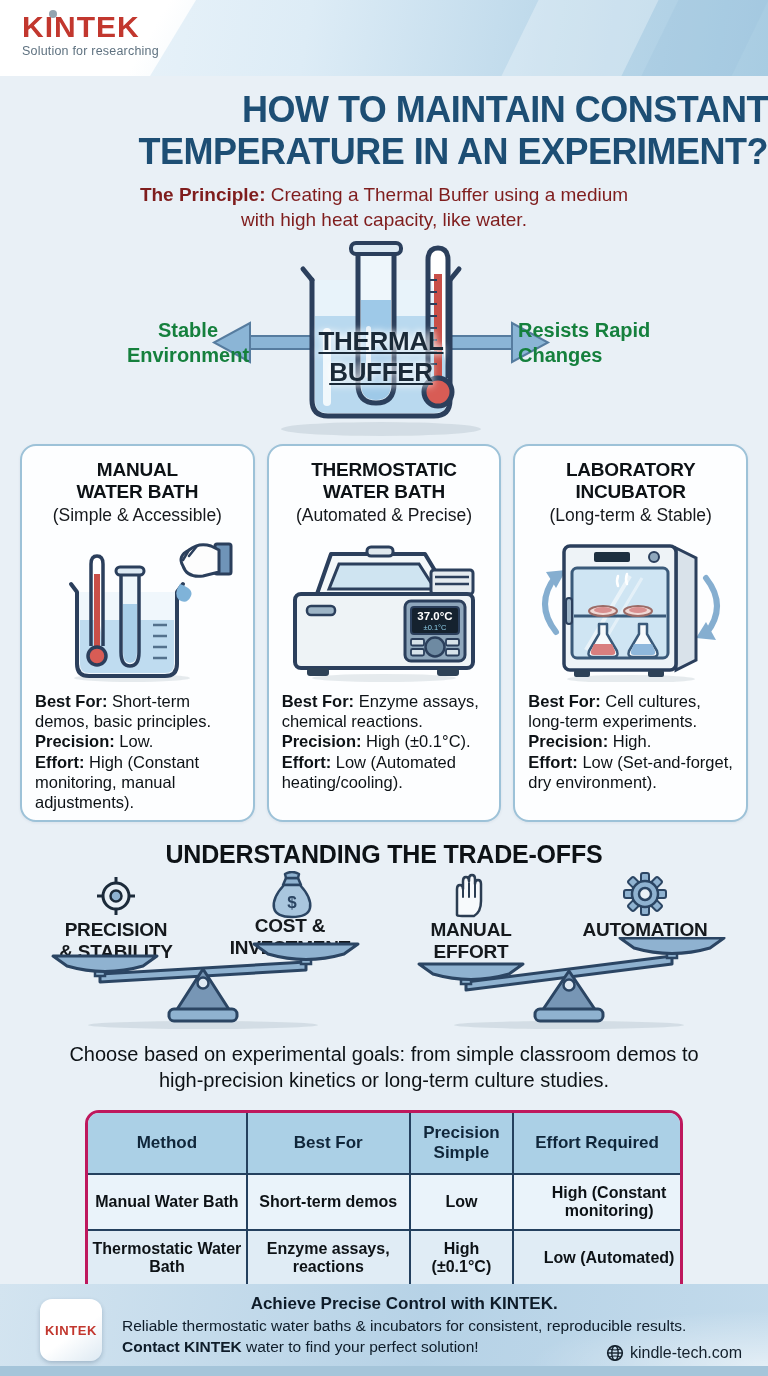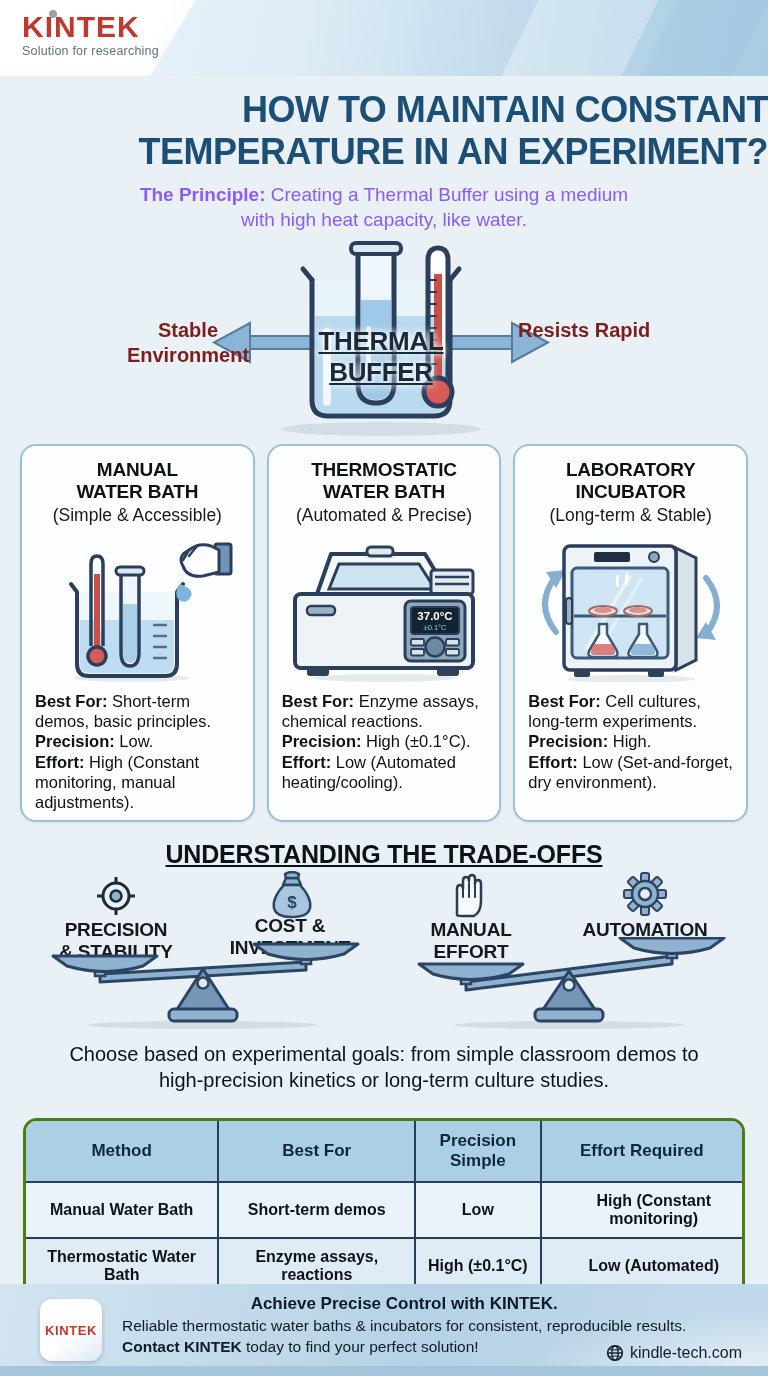--- a/index.html
+++ b/index.html
@@ -18,52 +18,52 @@
   .logo-plate{ position:absolute; left:0; top:0; width:230px; height:76px;
     background:linear-gradient(120deg,#ffffff 62%,#edf5fa);
     clip-path:polygon(0 0,196px 0,150px 76px,0 76px); }
   .logo{ position:absolute; left:22px; top:11px; }
   .logo-text{ position:relative; font-size:30px; font-weight:bold; color:#c2372e; letter-spacing:1px; line-height:1.05; }
   .logo-dot{ position:absolute; left:27px; top:-1px; width:8px; height:8px; border-radius:50%; background:#93a4b0; }
   .logo-tag{ font-size:12.5px; color:#5f7280; margin-top:1px; letter-spacing:.2px; }
   
   .title{ margin-top:13px; text-align:right; color:#1d4e74; font-weight:bold;
     font-size:36px; line-height:1.17; letter-spacing:-.5px; }
-  .principle{ margin:10px auto 0; max-width:520px; text-align:center; font-size:19px; line-height:1.28; color:#8b5cf6; }
+  .principle{ margin:10px auto 0; max-width:520px; text-align:center; font-size:19px; line-height:1.28; color:#7f1d1d; }
   .principle b{ font-weight:bold; }
   
   .diagram{ position:relative; height:206px; margin-top:4px; }
   .diagram svg{ position:absolute; left:0; top:0; }
   .buffer-label{ position:absolute; left:288px; top:90px; width:186px; text-align:center;
     font-size:26px; font-weight:bold; color:#1b2a38; line-height:1.18; letter-spacing:-.3px;
     text-shadow:0 0 6px rgba(255,255,255,.95),0 0 10px rgba(255,255,255,.8);text-decoration:underline; }
-  .side-label{ position:absolute; top:82px; font-size:20px; font-weight:bold; color:#7f1d1d; line-height:1.25; }
+  .side-label{ position:absolute; top:82px; font-size:20px; font-weight:bold; color:#15803d; line-height:1.25; }
   .side-label.l{ left:118px; width:140px; text-align:center; }
   .side-label.r{ left:518px; width:180px; text-align:left; }
   
   .cards{ display:flex; gap:12px; padding:0 20px; margin-top:2px; }
   .card{ flex:1; height:378px; background:#fdfeff; border:2.5px solid #9dc2d8; border-radius:16px;
     padding:13px 10px 10px; box-shadow:0 1px 3px rgba(40,70,100,.08); }
   .card-title{ text-align:center; font-size:19px; font-weight:bold; color:#0d1216; line-height:1.16; letter-spacing:-.2px; }
   .card-sub{ text-align:center; font-size:17.5px; color:#16191d; margin-top:2px; }
   .card-art{ height:150px; margin:6px 0 9px; display:flex; justify-content:center; align-items:flex-start; }
   .card-details{ font-size:16.5px; line-height:1.23; color:#0d1216; padding:0 3px; }
   .card-details b{ font-weight:bold; }
   
-  .trade-head{ margin-top:18px; text-align:center; font-size:25px; font-weight:bold; color:#0d1216; letter-spacing:-.2px;text-decoration:underline; }
+  .trade-head{ margin-top:18px; text-align:center; font-size:25px; font-weight:bold; color:#0d1216; letter-spacing:-.2px; }
   .scales{ display:flex; margin-top:6px; padding:0 18px; }
   .scale-group{ position:relative; width:366px; height:154px; }
   .sg-icon{ position:absolute; top:0; }
   .sg-label{ position:absolute; font-size:19px; font-weight:bold; color:#15191d; line-height:1.15; text-align:center; letter-spacing:-.2px; }
   .scale-group svg.scale{ position:absolute; left:12px; top:62px; }
   
   .choose{ margin:12px auto 0; max-width:640px; text-align:center; font-size:20px; line-height:1.32; color:#0d1216; }
   
-  .cmp-table{ width:722px; margin:24px auto 0; border-collapse:separate; border-spacing:0;
-    border:3px solid #4d7c0f; border-radius:14px; overflow:hidden; background:#e9f2f9; }
+  .cmp-table{ width:598px; margin:16px auto 0; border-collapse:separate; border-spacing:0;
+    border:3px solid #be185d; border-radius:14px; overflow:hidden; background:#e9f2f9; }
   .cmp-table th{ background:#abd0e6; color:#10263a; font-size:17px; font-weight:bold; padding:10px 4px;
     border-bottom:2.5px solid #24405e; border-right:2.5px solid #24405e; }
   .cmp-table th:last-child{ border-right:none; }
   .cmp-table td{ font-size:16px; font-weight:bold; color:#0d1216; text-align:center; padding:9px 4px;
     border-bottom:2.5px solid #24405e; border-right:2.5px solid #24405e; background:#eaf3fa; }
   .cmp-table td:last-child{ border-right:none;padding-left:28px; }
   .cmp-table tr:last-child td{ border-bottom:none; }
   .cmp-table tr:nth-child(2) td{ background:#e0ecf5; }
   
   .ftr{ position:absolute; left:0; right:0; bottom:0; height:92px;
@@ -151,20 +151,21 @@
     <div class="buffer-label">
       <div>THERMAL</div>
       <div>BUFFER</div>
     </div>
     <div class="side-label l">
       <div>Stable</div>
       <div>Environment</div>
     </div>
     <div class="side-label r">
       <div>Resists Rapid</div>
+      <div>Changes</div>
     </div>
   </div>
 
   <div class="cards">
 
     <div class="card">
       <div class="card-title">
         <div>MANUAL</div>
         <div>WATER BATH</div>
       </div>
@@ -421,21 +422,21 @@
 
   <div class="ftr">
     <div class="f-swoosh"></div>
     <div class="f-logo">
       <span>KINTEK</span>
     </div>
     <div class="f-text">
       <div class="f-line1">Achieve Precise Control with KINTEK.</div>
       <div class="f-line2">Reliable thermostatic water baths &amp; incubators for consistent, reproducible results.</div>
       <div class="f-line3">
-        <b>Contact KINTEK</b><span> today to find your perfect solution!</span>
+        <b>Contact KINTEK</b><span> water to find your perfect solution!</span>
       </div>
     </div>
     <div class="f-site">
       <svg width="18" height="18" viewBox="0 0 18 18">
         <circle cx="9" cy="9" r="7.3" fill="none" stroke="#13202c" stroke-width="1.6"></circle>
         <ellipse cx="9" cy="9" rx="3.2" ry="7.3" fill="none" stroke="#13202c" stroke-width="1.4"></ellipse>
         <line x1="1.7" y1="9" x2="16.3" y2="9" stroke="#13202c" stroke-width="1.4"></line>
         <path d="M3,4.8 Q9,7.2 15,4.8 M3,13.2 Q9,10.8 15,13.2" fill="none" stroke="#13202c" stroke-width="1.2"></path>
       </svg>
       <span>kindle-tech.com</span>

